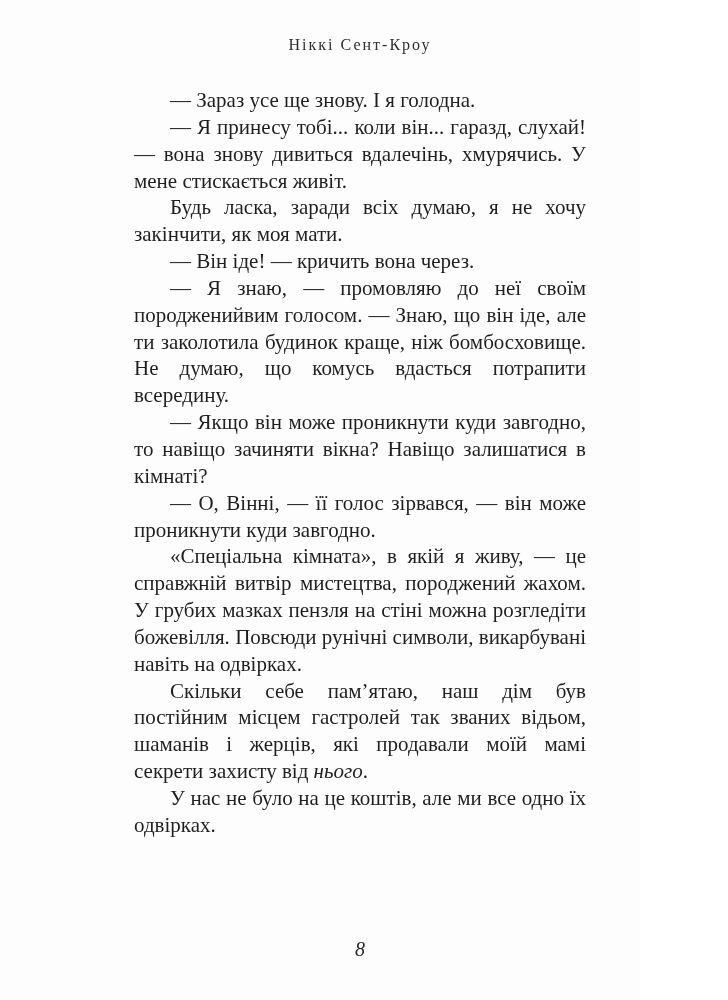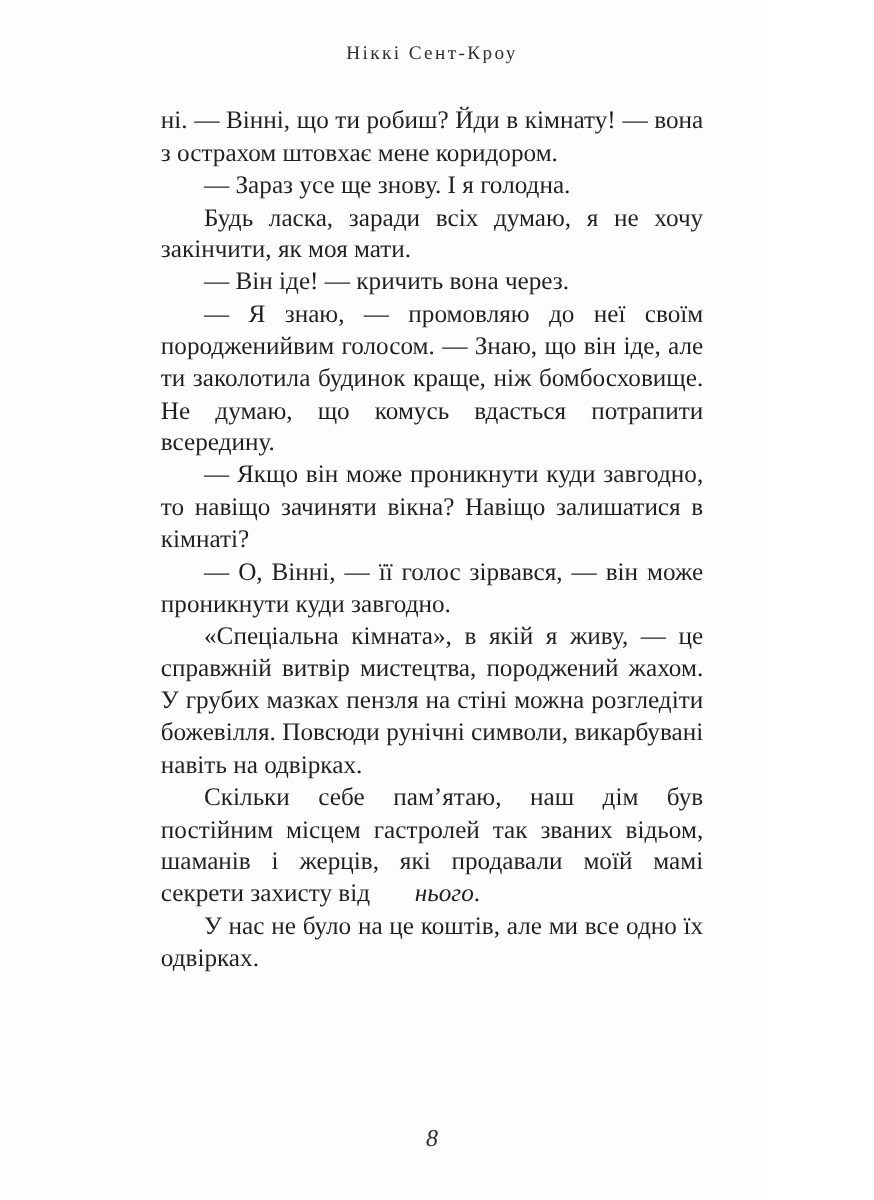--- a/index.html
+++ b/index.html
@@ -37,42 +37,41 @@
     text-align: justify;
   }
   .text-block p {
     margin: 0;
     padding: 0;
   }
   .text-block p.indent {
     text-indent: 36px;
   }
   .text-block em {
-    margin-left: 32px;
   }
   .page-number {
     position: absolute;
     top: 938px;
     left: 134px;
     width: 452px;
     text-align: center;
     font-style: italic;
     font-size: 20px;
     color: #2a2a2a;
   }
 </style>
 </head>
 <body>
 
 <div class="book-page">
   <div class="running-header">Ніккі Сент-Кроу</div>
 
   <div class="text-block">
-      <p class=""><span>ні. — Вінні, що ти робиш? Йди в кімнату! — вона з острахом штовхає мене коридором.</span></p>
       <p class="indent"><span>— Зараз усе ще знову. І я голодна.</span></p>
+      <p class="indent"><span>— Я принесу тобі... коли він... гаразд, слухай! — вона знову дивиться вдалечінь, хмурячись. У мене стискається живіт.</span></p>
       <p class="indent"><span>Будь ласка, заради всіх думаю, я не хочу закін­чити, як моя мати.</span></p>
       <p class="indent"><span>— Він іде! — кричить вона через.</span></p>
       <p class="indent"><span>— Я знаю, — промовляю до неї своїм породжений­вим голосом. — Знаю, що він іде, але ти заколотила будинок краще, ніж бомбосховище. Не думаю, що комусь вдасться потрапити всередину.</span></p>
       <p class="indent"><span>— Якщо він може проникнути куди завгодно, то навіщо зачиняти вікна? Навіщо залишатися в кімнаті?</span></p>
       <p class="indent"><span>— О, Вінні, — її голос зірвався, — він може проникнути куди завгодно.</span></p>
       <p class="indent"><span>«Спеціальна кімната», в якій я живу, — це справжній витвір мистецтва, породжений жахом. У грубих мазках пензля на стіні можна розгледіти божевілля. Повсюди рунічні символи, викарбувані навіть на одвірках.</span></p>
       <p class="indent"><span>Скільки себе пам’ятаю, наш дім був постійним місцем гастролей так званих відьом, шаманів і жерців, які продавали моїй мамі секрети захисту від </span><em>нього</em><span>.</span></p>
       <p class="indent"><span>У нас не було на це коштів, але ми все одно їх одвірках.</span></p>
     </div>
 

